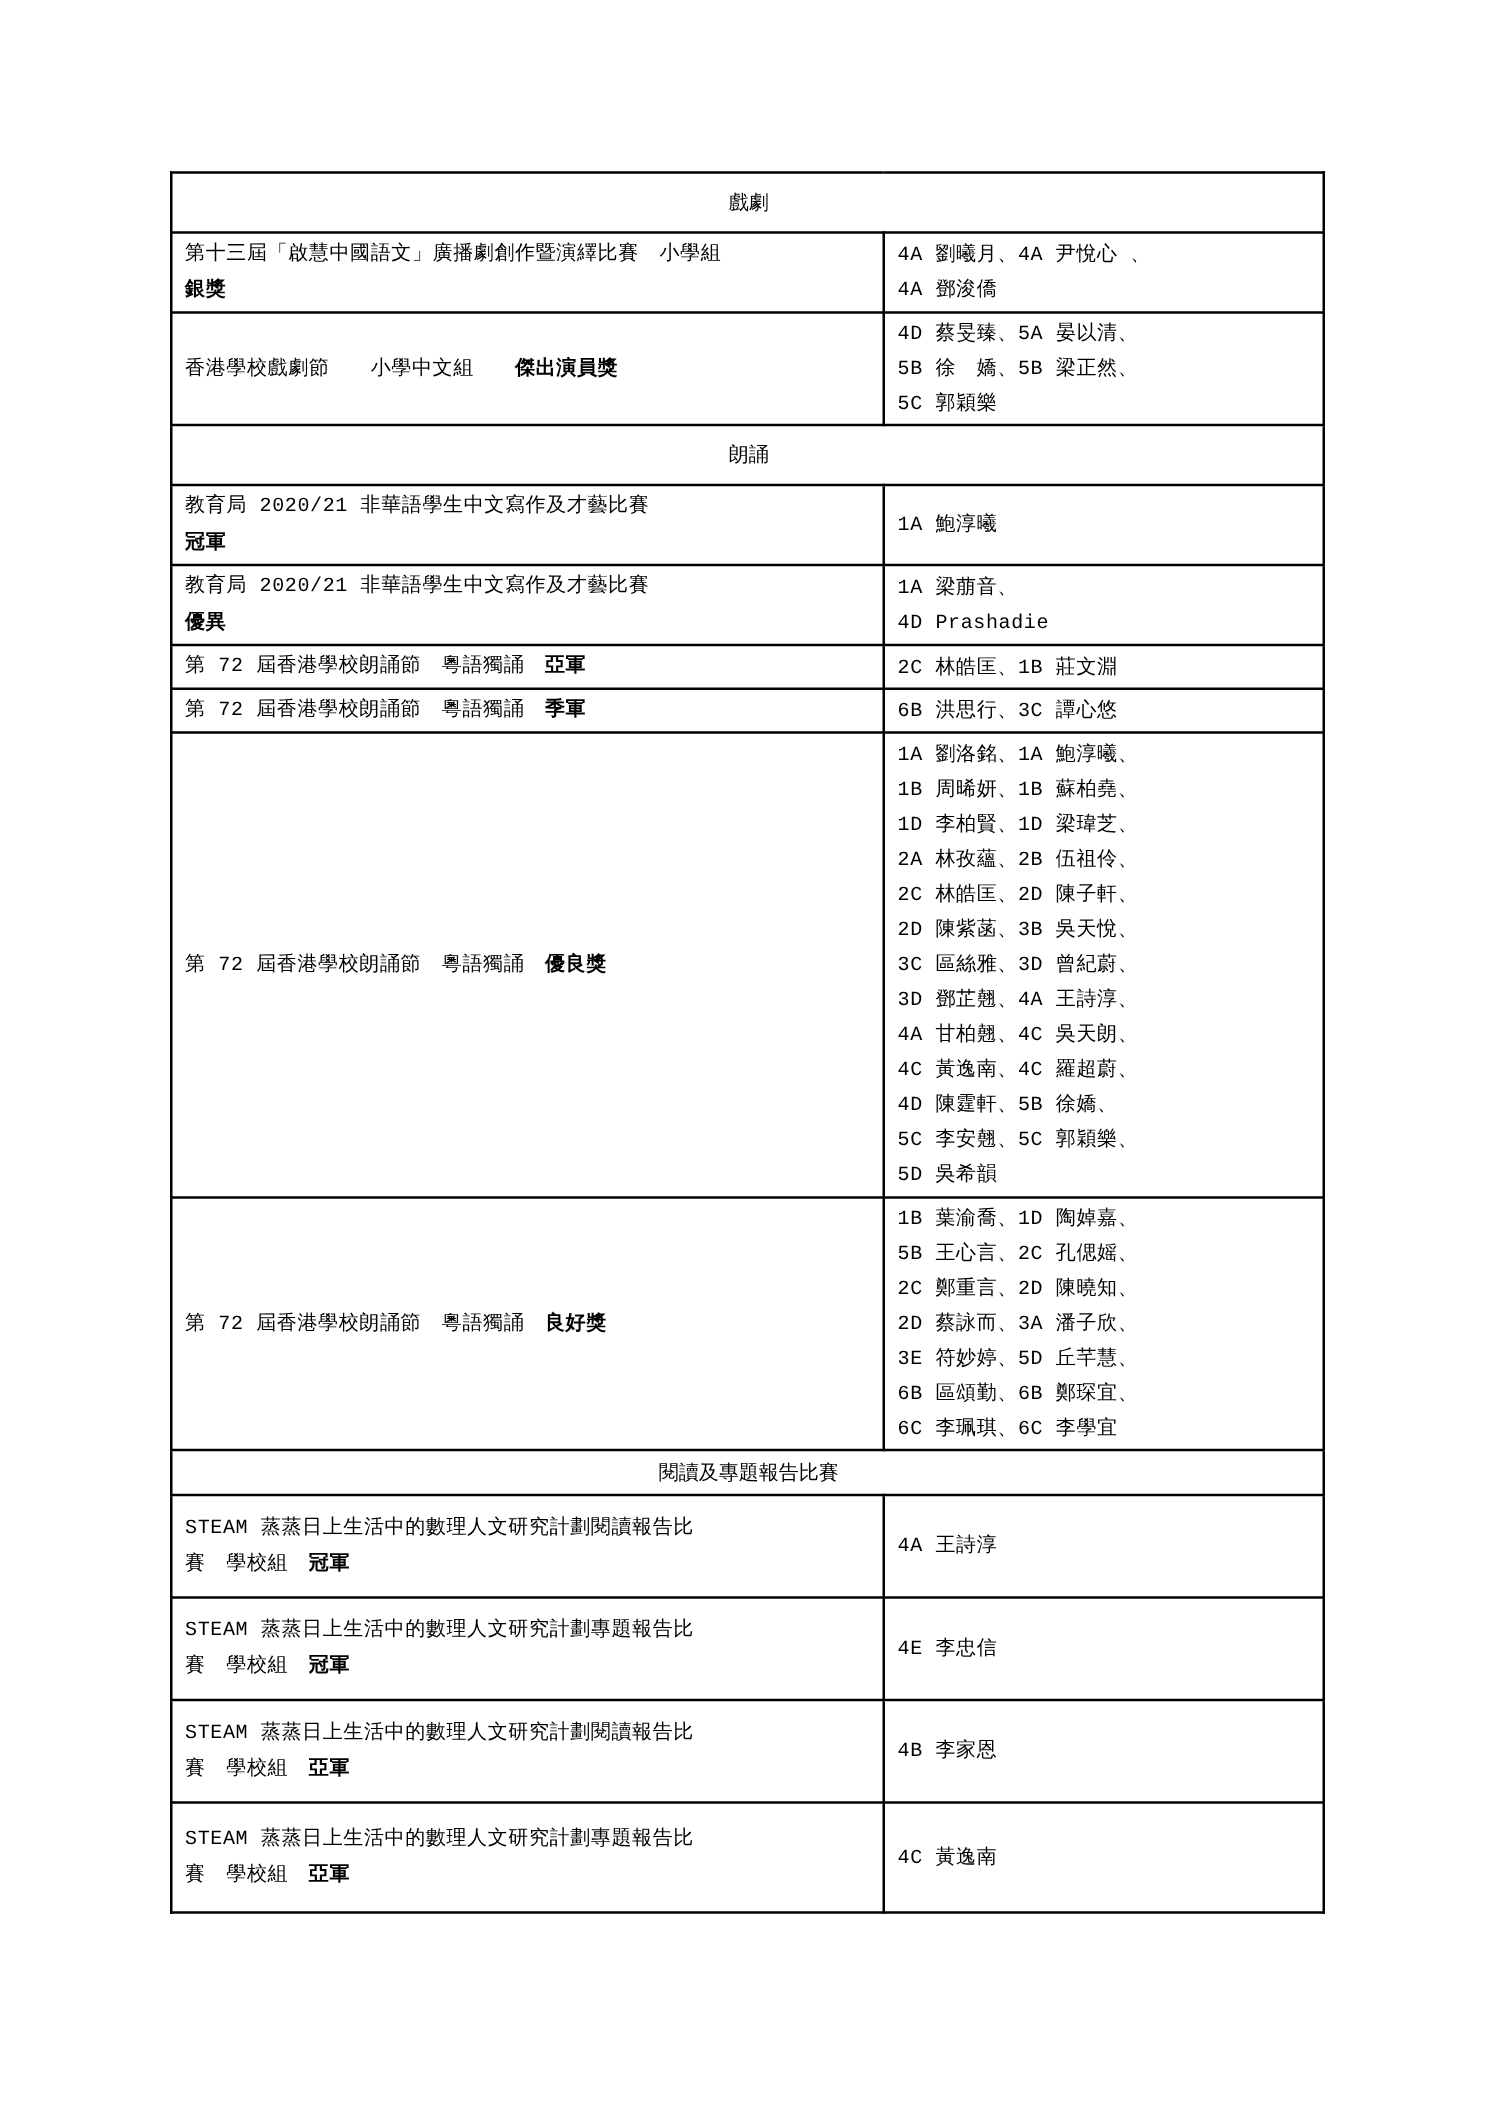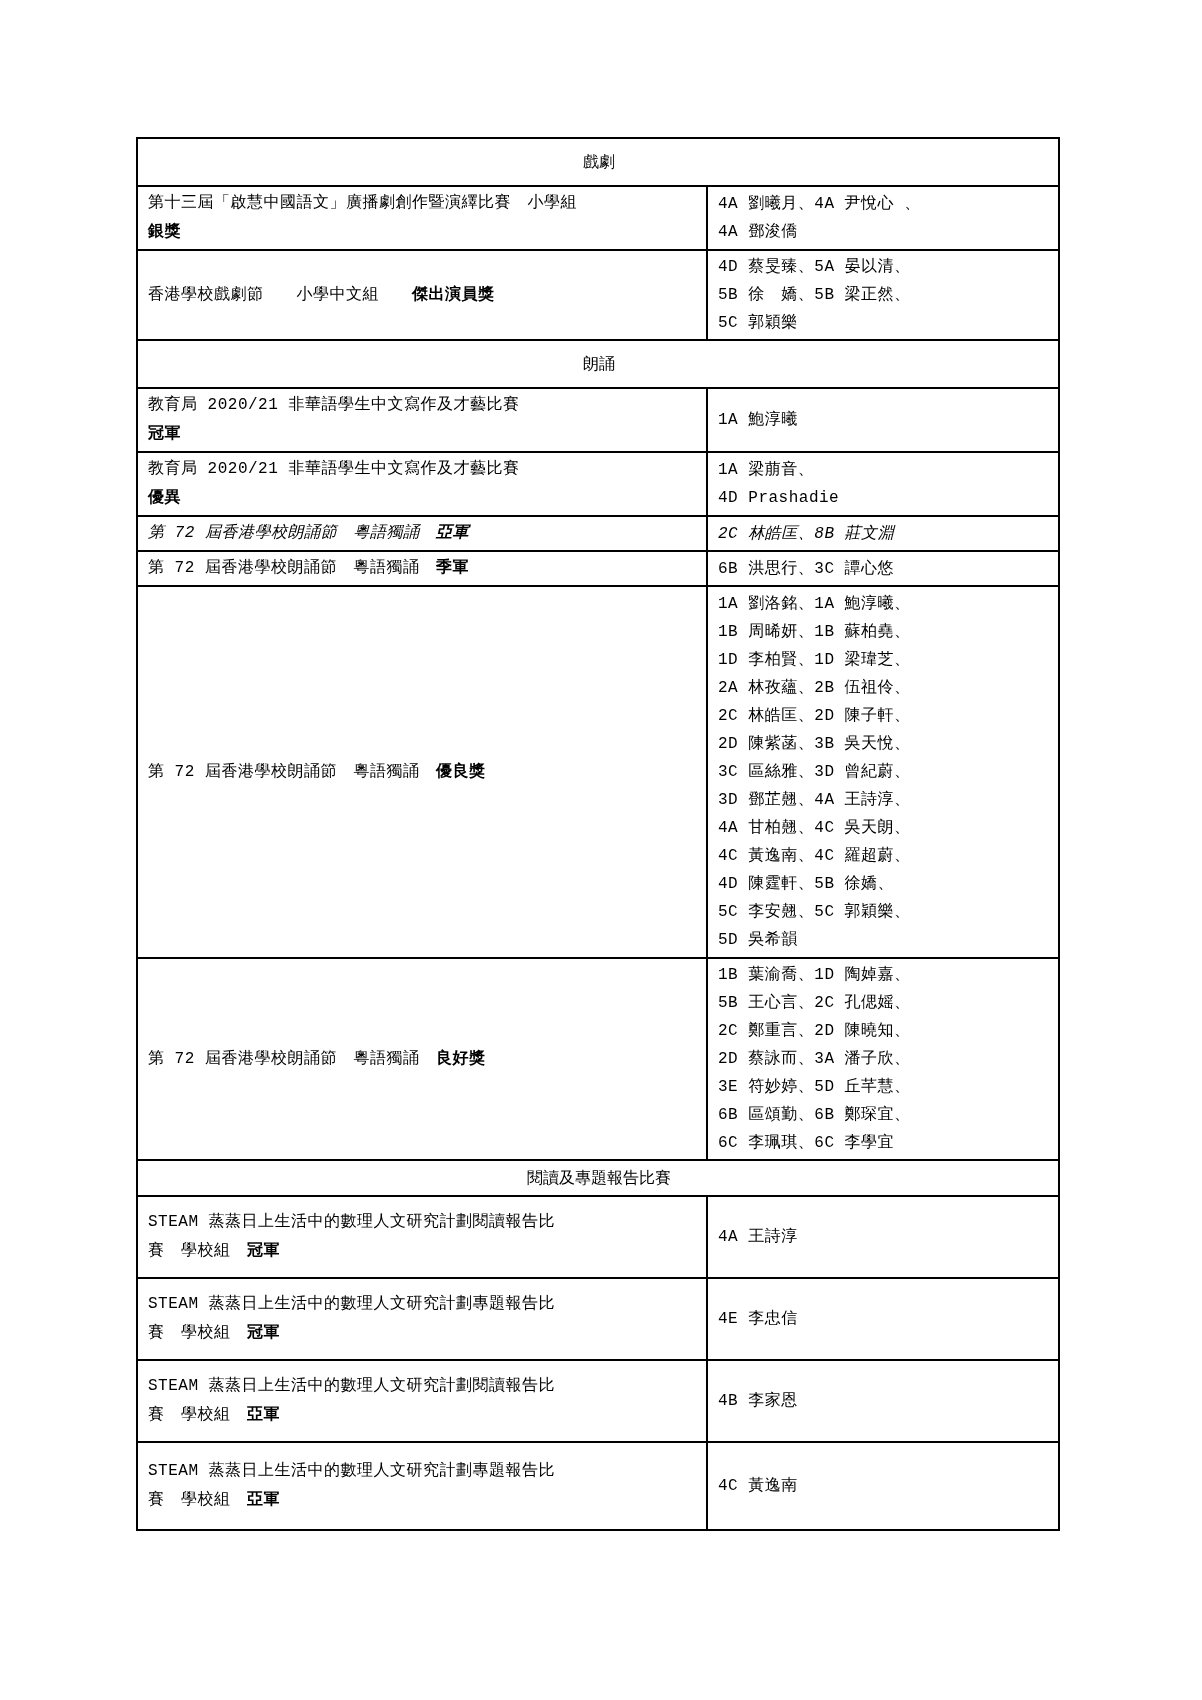--- a/index.html
+++ b/index.html
@@ -46,21 +46,21 @@
     letter-spacing: 0.5px;
   }
   .comp-line b, .win-line b { font-weight: bold; }
   
   tr:nth-child(1)  { height: 48px; }
   tr:nth-child(2)  { height: 62px; }
   tr:nth-child(3)  { height: 86px; }
   tr:nth-child(4)  { height: 48px; margin-top: 40px; }
   tr:nth-child(5)  { height: 58px; }
   tr:nth-child(6)  { height: 58px; }
-  tr:nth-child(7)  { height: 32px; font-style: italic; }
+  tr:nth-child(7)  { height: 32px; }
   tr:nth-child(8)  { height: 32px; padding-left: 35px; }
   tr:nth-child(9)  { height: 372px; }
   tr:nth-child(10) { height: 200px; }
   tr:nth-child(11) { height: 36px; }
   tr:nth-child(12) { height: 82px; }
   tr:nth-child(13) { height: 82px; }
   tr:nth-child(14) { height: 82px; }
   tr:nth-child(15) { height: 88px; }
 </style>
 </head>
@@ -115,21 +115,21 @@
         <td>
           <div class="win-line">1A 梁萠音、</div>
           <div class="win-line">4D Prashadie</div>
         </td>
       </tr>
       <tr>
         <td>
           <div class="comp-line"><span>第 72 屆香港學校朗誦節　粵語獨誦　</span><b>亞軍</b></div>
         </td>
         <td>
-          <div class="win-line">2C 林皓匡、8B 莊文淵</div>
+          <div class="win-line">2C 林皓匡、1B 莊文淵</div>
         </td>
       </tr>
       <tr>
         <td>
           <div class="comp-line"><span>第 72 屆香港學校朗誦節　粵語獨誦　</span><b>季軍</b></div>
         </td>
         <td>
           <div class="win-line">6B 洪思行、3C 譚心悠</div>
         </td>
       </tr>

